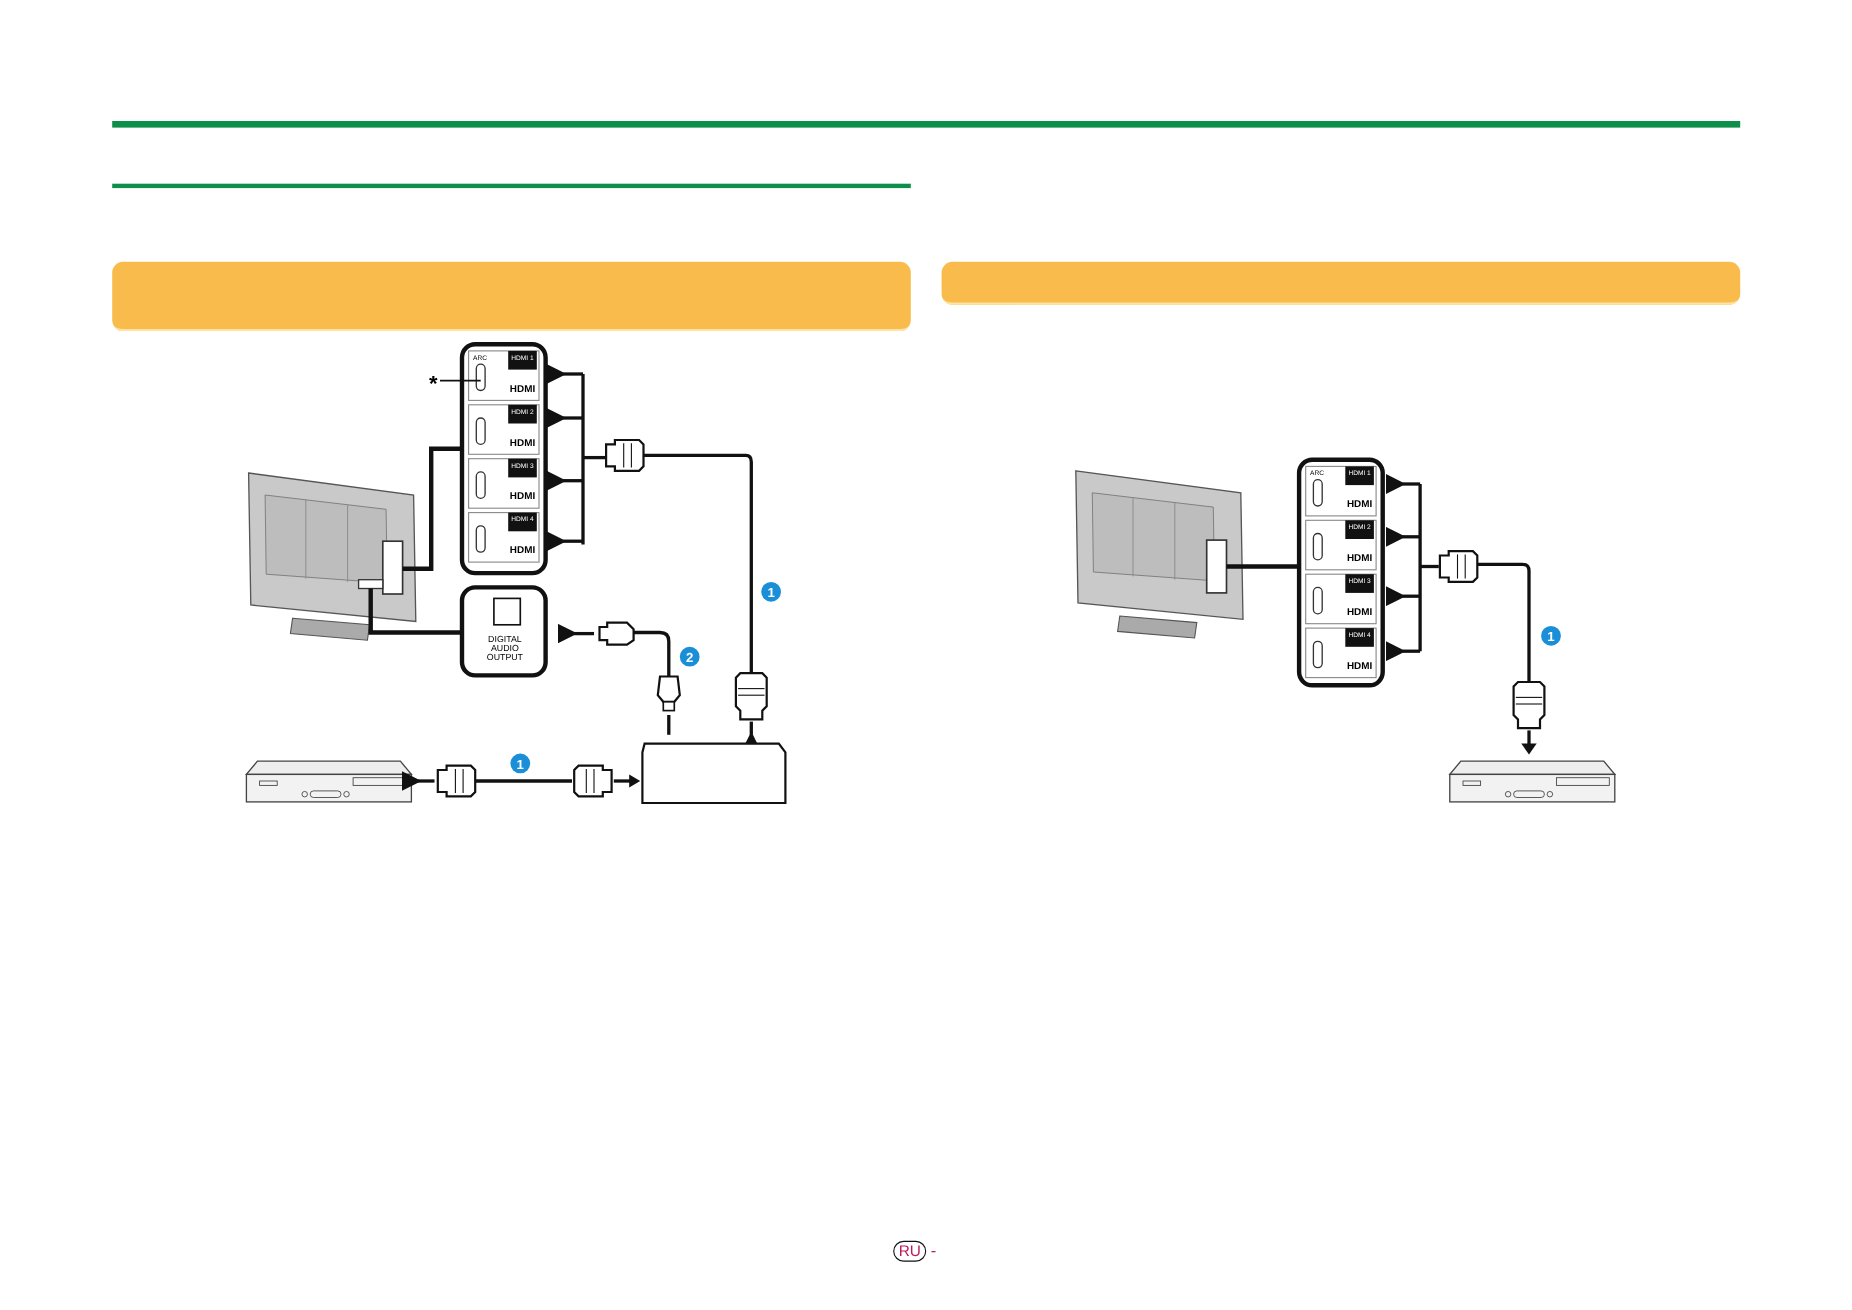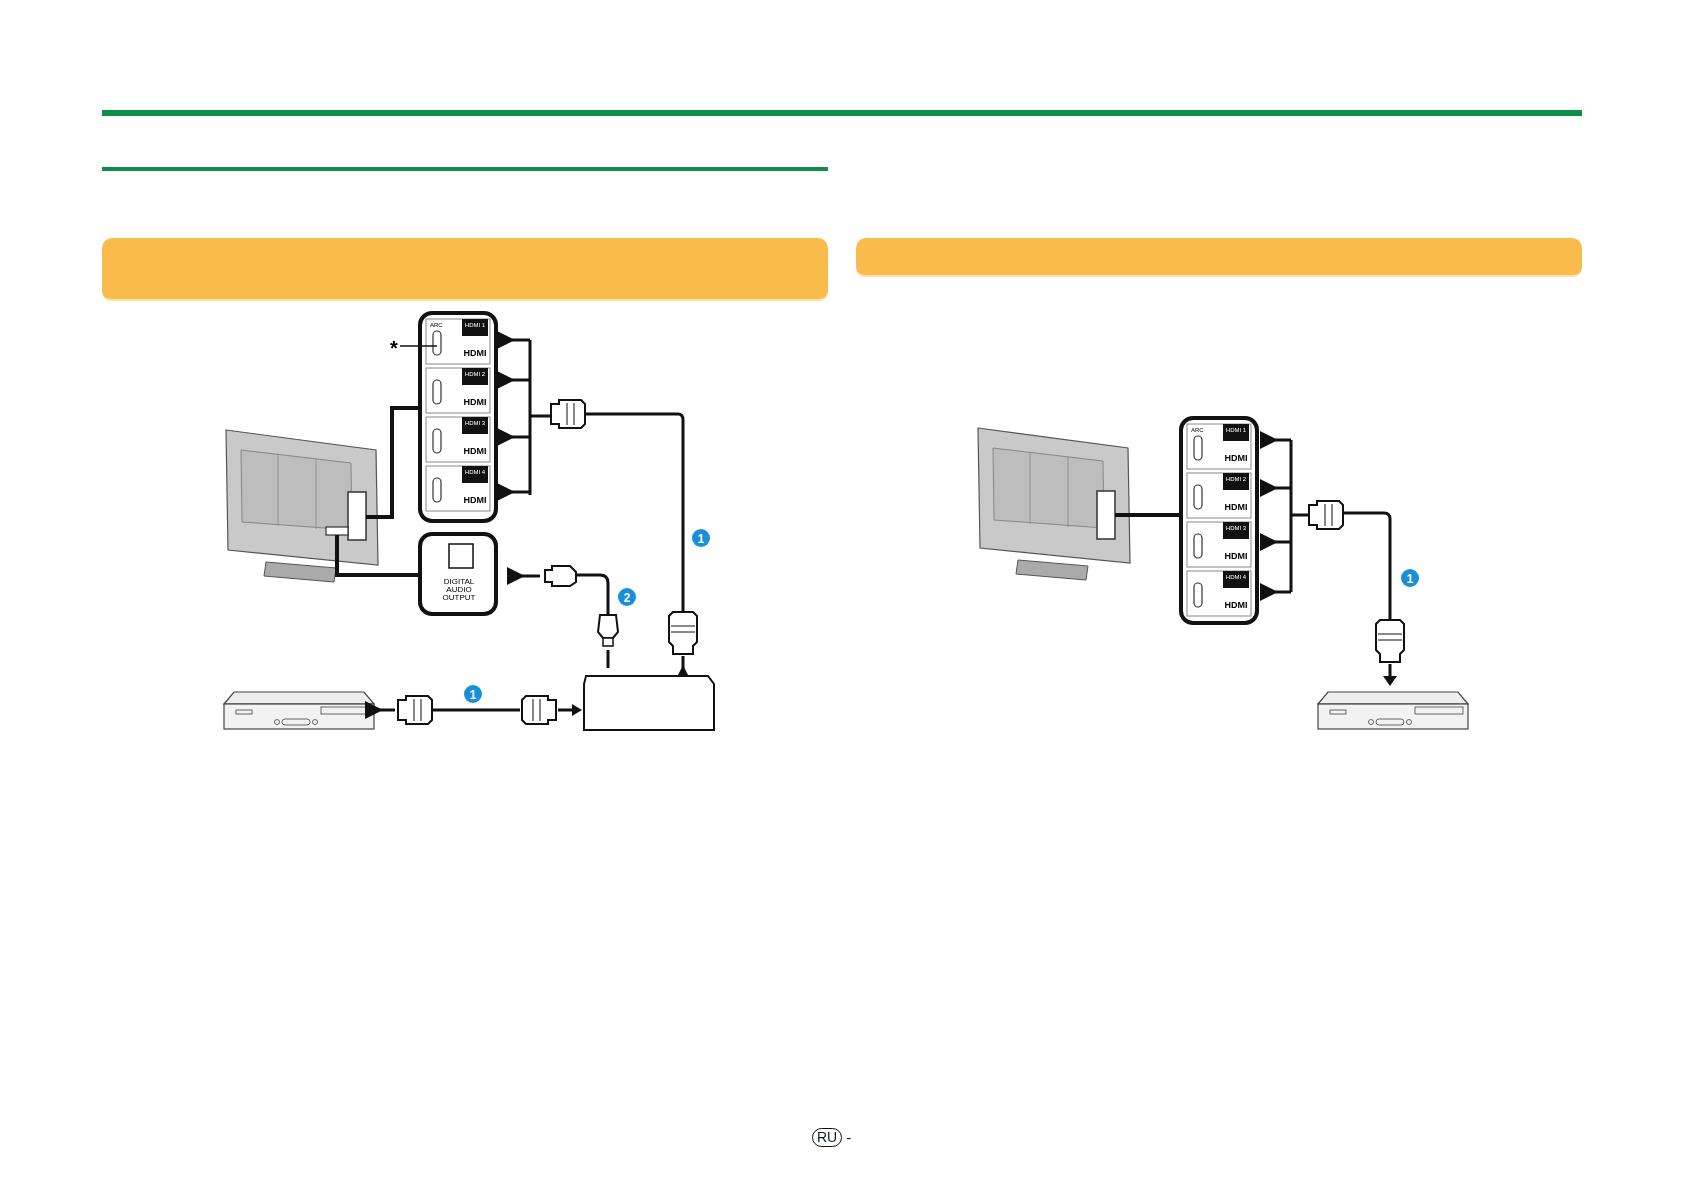--- a/index.html
+++ b/index.html
@@ -4,21 +4,21 @@
 <style>
   html, body { margin:0; padding:0; background:#ffffff; }
   body { width:1684px; height:1191px; position:relative; overflow:hidden; font-family:"Liberation Sans", sans-serif; }
   .abs { position:absolute; }
   .green-top { left:102px; top:110px; width:1480px; height:6px; background:#0b8f4a; }
   .green-sub { left:102px; top:167px; width:726px; height:4px; background:#0b8f4a; }
   .orange { background:#f9bb4b; border-radius:10px; box-shadow: inset 0 -6px 0 -4px #fde3a4; }
   .orange-left { left:102px; top:238px; width:726px; height:63px; }
   .orange-right { left:856px; top:238px; width:726px; height:39px; }
   svg text { font-family:"Liberation Sans", sans-serif; }
-  .footer { left:812px; top:1128px; font-size:15px; color:#0f172a; display:flex; align-items:center; gap:4px; }
+  .footer { left:812px; top:1128px; font-size:15px; color:#be185d; display:flex; align-items:center; gap:4px; }
   .ru-badge { border:1.6px solid #111; border-radius:10px; padding:0 4px; font-size:14px; line-height:17px; }
 </style>
 </head>
 <body>
 
 <div class="abs green-top"></div>
 <div class="abs green-sub"></div>
 <div class="abs orange orange-left"><span></span></div>
 <div class="abs orange orange-right"><span></span></div>
 

